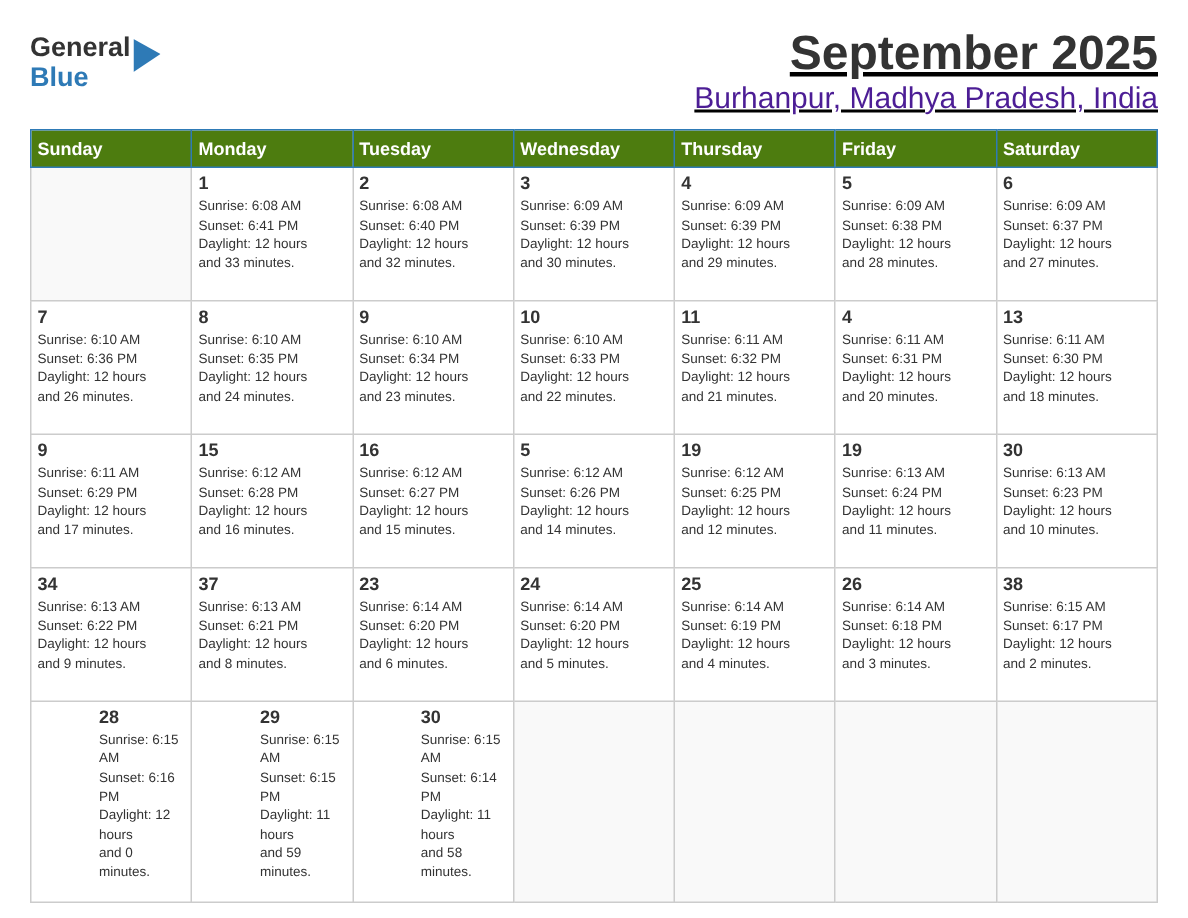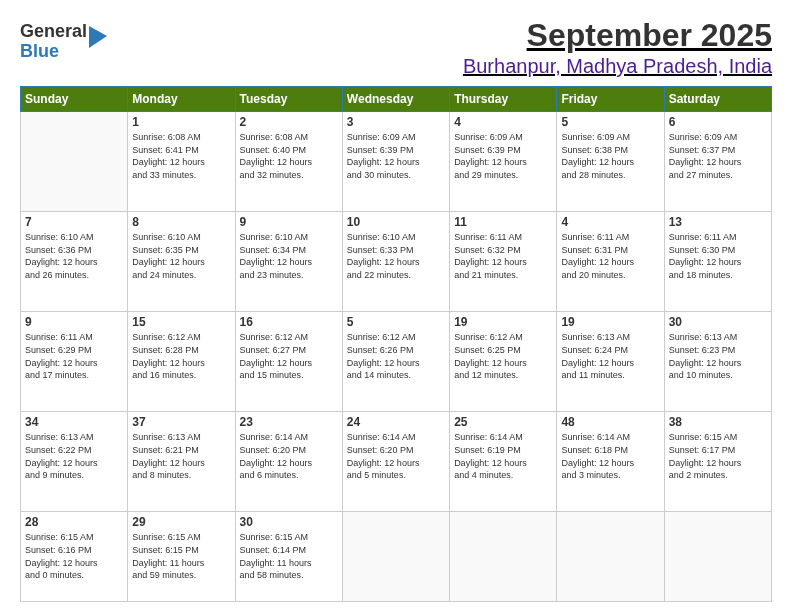--- a/index.html
+++ b/index.html
@@ -96,20 +96,21 @@
     .day-info {
       font-size: 9px;
       color: #333;
       line-height: 1.4;
     }
     .empty-cell {
       background: #f9f9f9;
     }
     .last-row td {
       height: 68px;
+      padding-left: 45px;
     }
   </style>
 </head>
 <body>
 
 <div class="page">
   <div class="header">
     <div class="logo">
       <div style="position:relative; display:flex; align-items:center;">
         <div class="logo-text">
@@ -317,21 +318,21 @@
 and 5 minutes.</div>
           </td>
           <td>
             <span class="day-num">25</span>
             <div class="day-info" style="white-space: pre-line;">Sunrise: 6:14 AM
 Sunset: 6:19 PM
 Daylight: 12 hours
 and 4 minutes.</div>
           </td>
           <td>
-            <span class="day-num">48</span>
+            <span class="day-num">26</span>
             <div class="day-info" style="white-space: pre-line;">Sunrise: 6:14 AM
 Sunset: 6:18 PM
 Daylight: 12 hours
 and 3 minutes.</div>
           </td>
           <td>
             <span class="day-num">38</span>
             <div class="day-info" style="white-space: pre-line;">Sunrise: 6:15 AM
 Sunset: 6:17 PM
 Daylight: 12 hours

